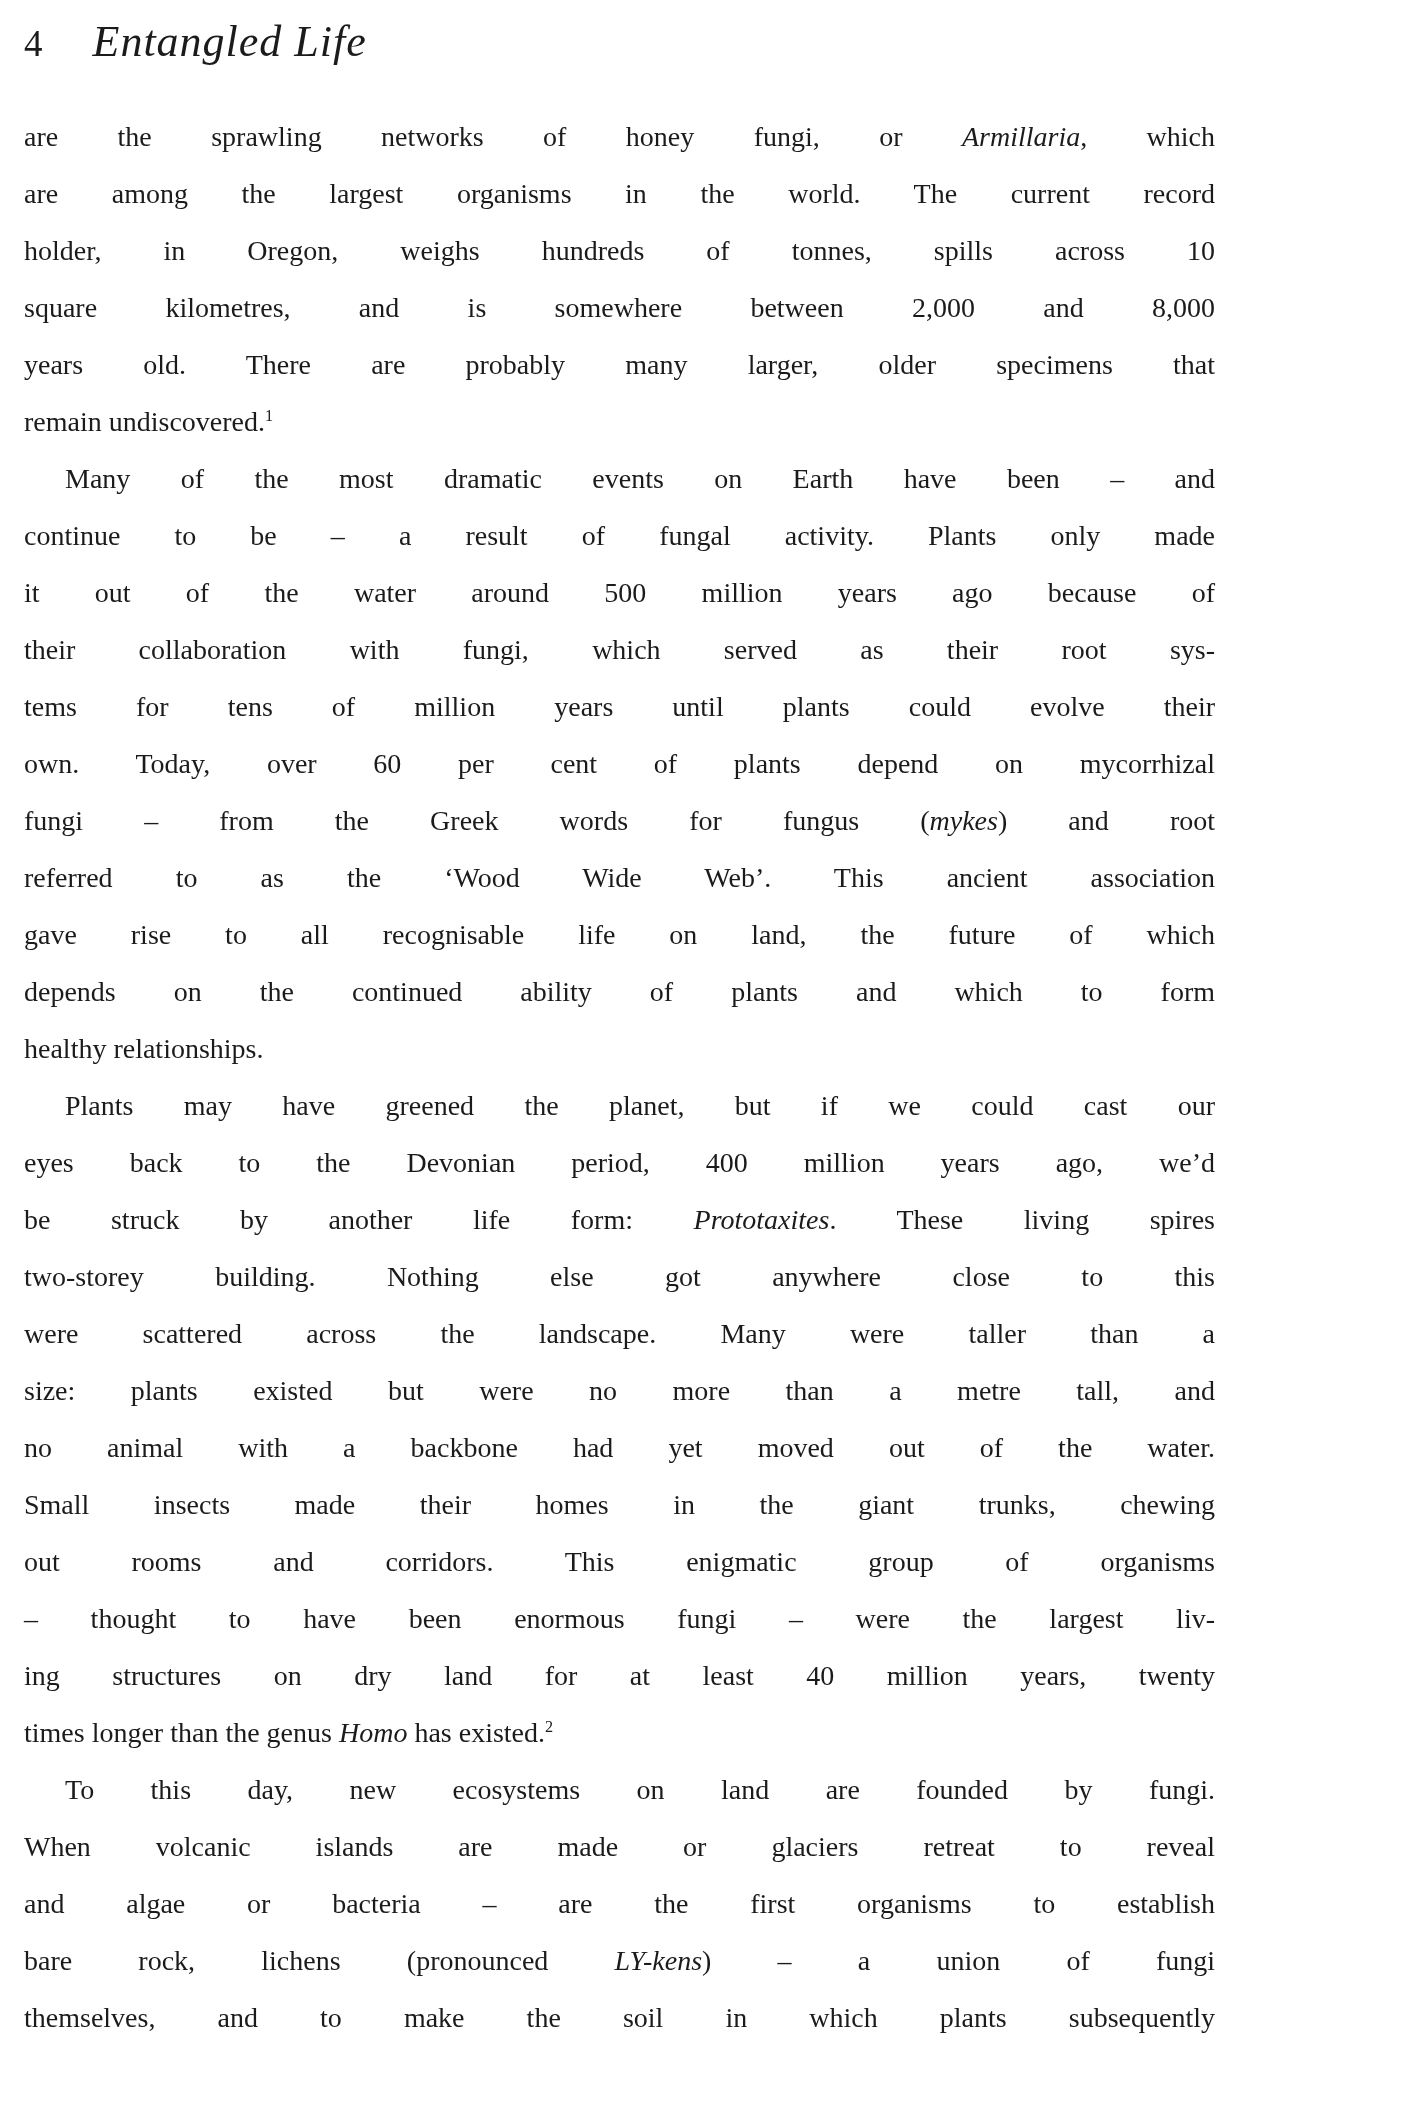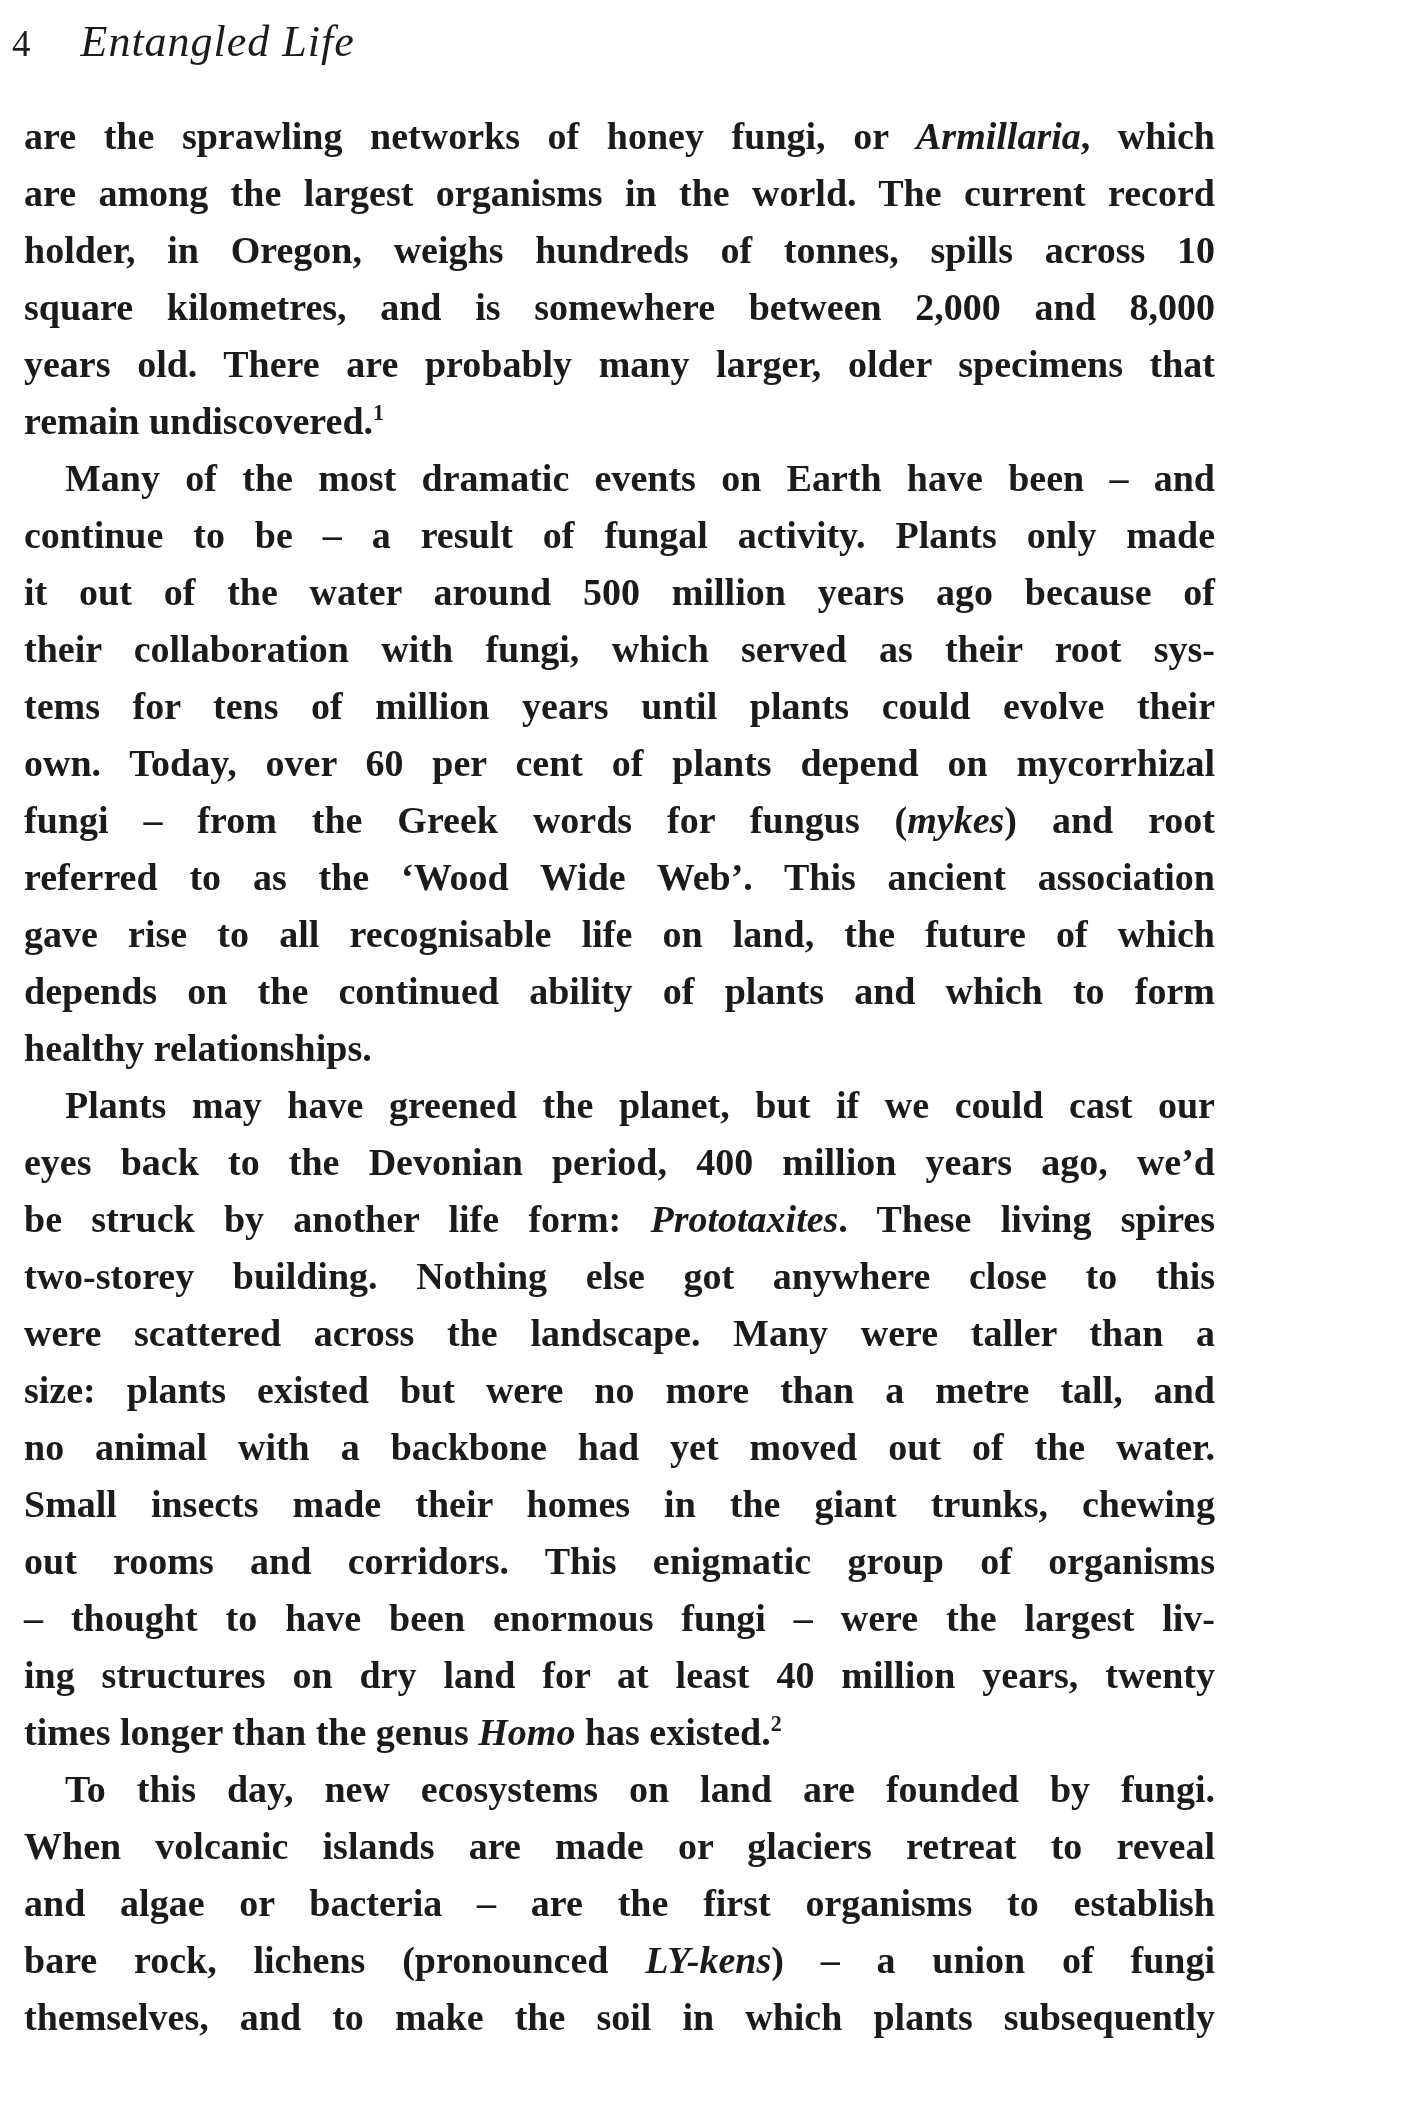--- a/index.html
+++ b/index.html
@@ -12,21 +12,21 @@
     width: 1413px;
     height: 2109px;
     background: #ffffff;
     color: #1b1b1b;
     font-family: "Liberation Serif", "DejaVu Serif", serif;
     overflow: hidden;
   }
   .running-header {
     position: absolute;
     top: 14px;
-    left: 12px;
+    left: 24px;
     right: 198px;
     height: 56px;
     line-height: 56px;
     white-space: nowrap;
   }
   .page-number {
     display: inline-block;
     font-size: 37px;
     vertical-align: baseline;
   }
@@ -42,29 +42,28 @@
     position: absolute;
     top: 108px;
     left: 24px;
     width: 1191px;
   }
   .paragraph {
     margin: 0;
     padding: 0;
   }
   .line {
-    font-size: 38px;
+    font-size: 28px;
     line-height: 57px;
     height: 57px;
     text-align: justify;
     text-align-last: justify;
     -moz-text-align-last: justify;
     white-space: normal;
     overflow: visible;
-    font-weight: bold;
   }
   .line.last {
     text-align-last: left;
     -moz-text-align-last: left;
   }
   .line.indent {
     text-indent: 41px;
   }
   .italic {
     font-style: italic;

